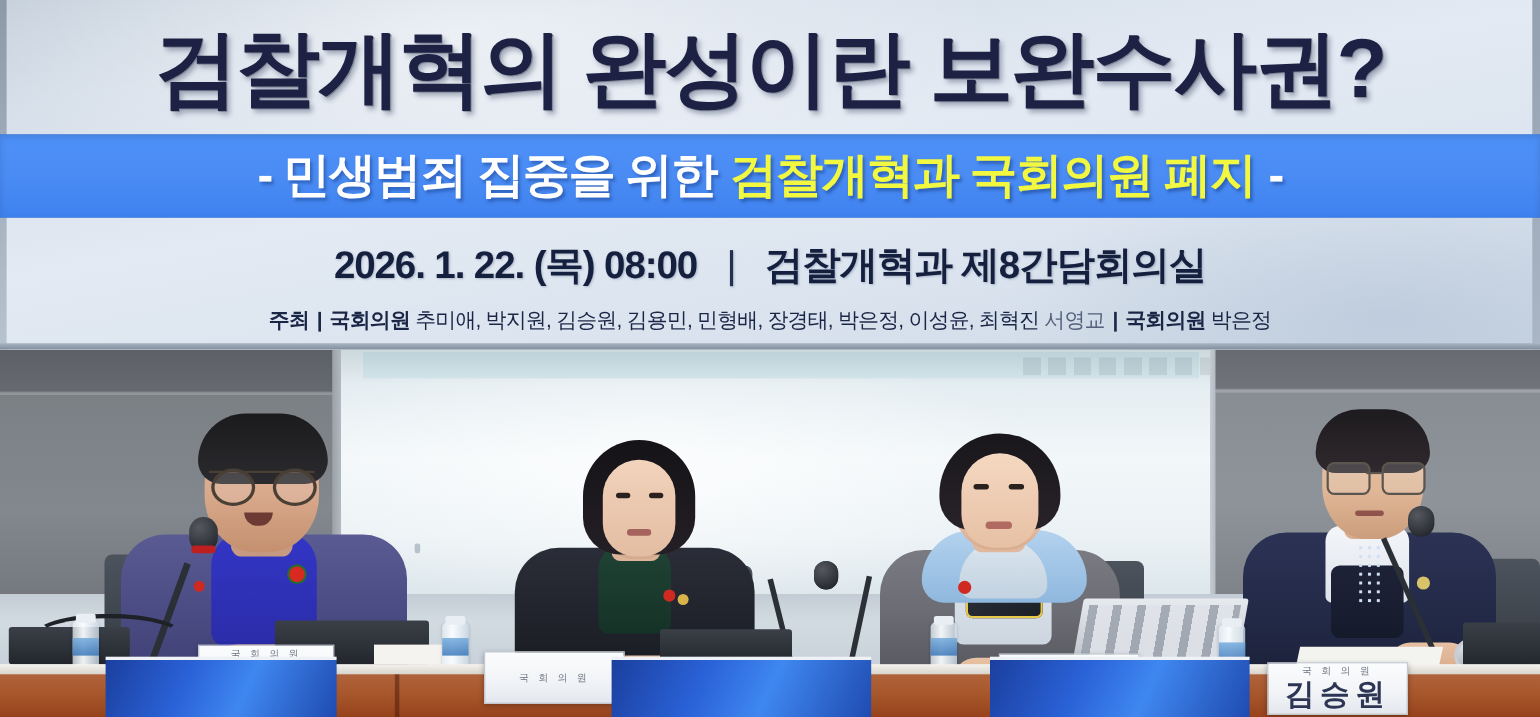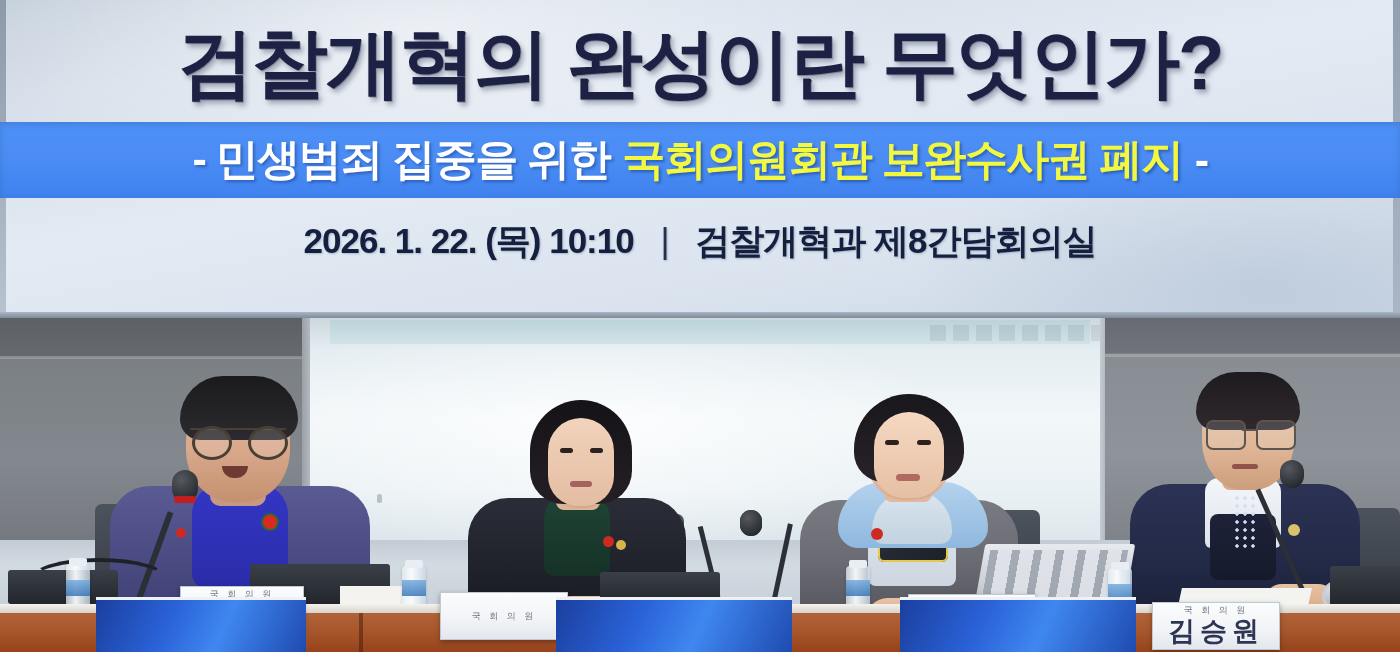--- a/index.html
+++ b/index.html
@@ -134,38 +134,44 @@
 </style>
 </head>
 <body>
 
 <div id="stage">
 
   <div class="banner">
     <div class="banner-frame-l"></div>
     <div class="banner-frame-r"></div>
 
-    <div class="title-main">검찰개혁의 완성이란 무엇인가?</div>
+    <div class="title-main">검찰개혁의 완성이란 보완수사권?</div>
 
     <div class="blue-bar">
       <div class="subtitle">
         <span class="sub-w">- 민생범죄 집중을 위한</span>
         <span class="sub-sp"></span>
-        <span class="sub-y">국회의원회관 보완수사권 폐지</span>
+        <span class="sub-y">검찰개혁과 국회의원 폐지</span>
         <span class="sub-sp"></span>
         <span class="sub-w">-</span>
       </div>
     </div>
 
     <div class="datebar">
-      <span>2026. 1. 22. (목) 10:10</span>
+      <span>2026. 1. 22. (목) 08:00</span>
       <span class="sep">|</span>
       <span>검찰개혁과 제8간담회의실</span>
     </div>
 
+    <div class="hostline">
+      <b>주최</b><span class="bar">|</span><b>국회의원</b>
+      <span>추미애, 박지원, 김승원, 김용민, 민형배, 장경태, 박은정, 이성윤, 최혁진</span>
+      <span class="dim">서영교</span><span class="bar">|</span><b>국회의원</b>
+      <span>박은정</span>
+    </div>
 
     <div class="banner-bottom"></div>
   </div>
 
   <div class="room">
 
     <div class="wall-left"></div>
     <div class="wall-left-edge"></div>
 
     <div class="screen"></div>

